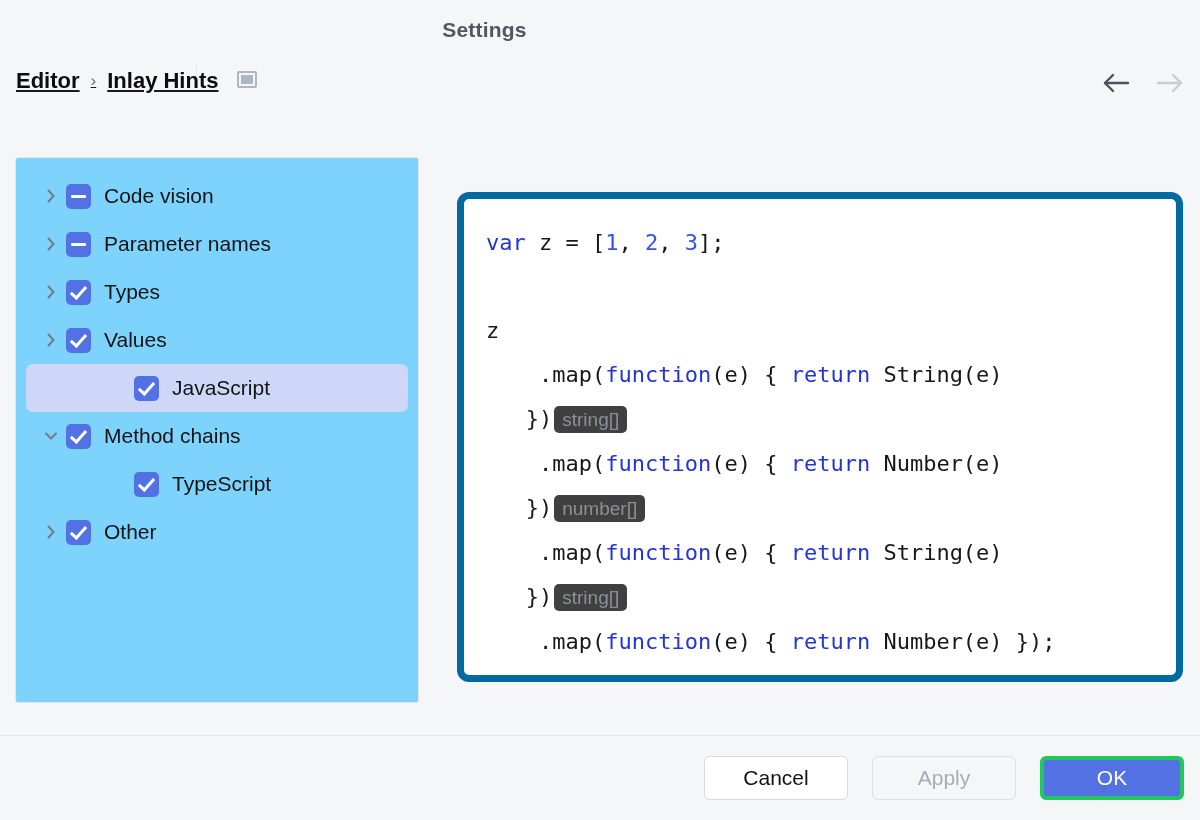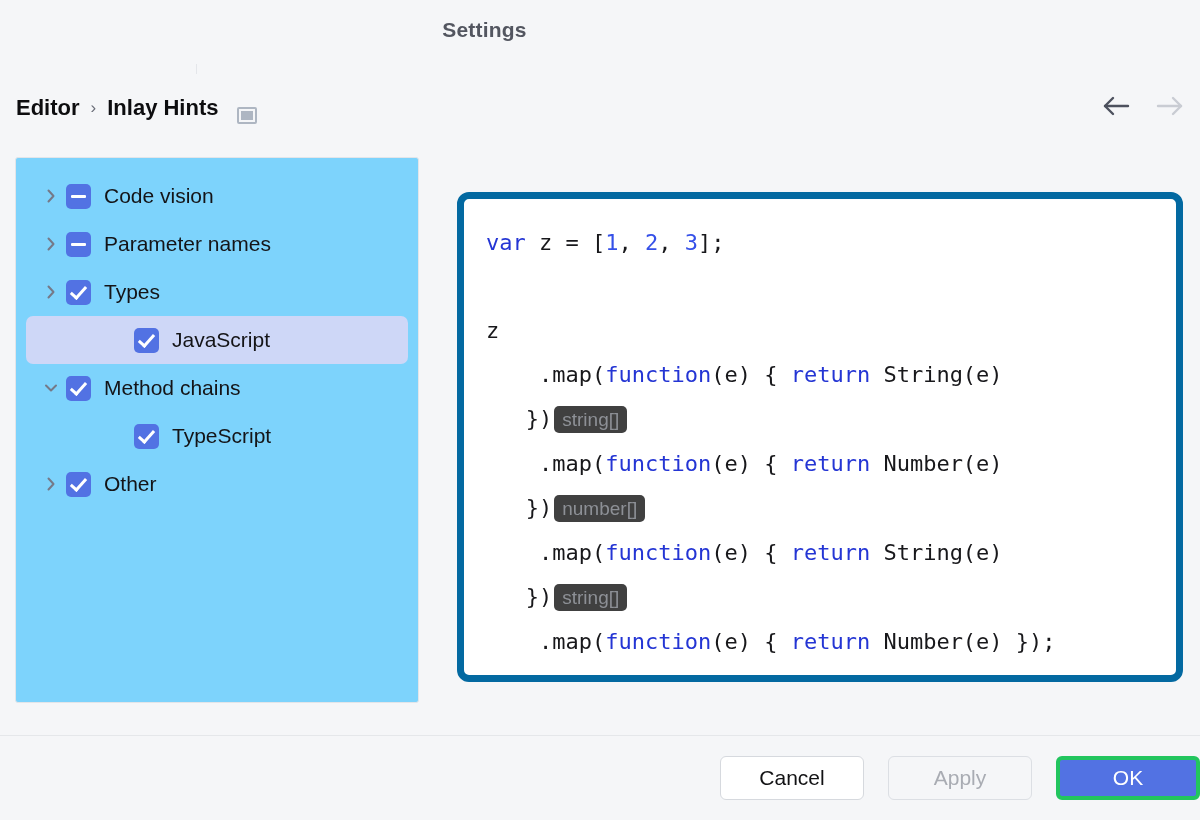--- a/index.html
+++ b/index.html
@@ -25,26 +25,27 @@
     text-align: center;
     font-size: 21px;
     font-weight: bold;
     color: #535660;
     letter-spacing: 0.2px;
   }
 
   
   #breadcrumb-row {
     position: absolute;
-    top: 87px;
+    top: 68px;
     left: 16px;
     right: 16px;
     height: 34px;
     display: flex;
-    align-items: flex-end;
+    align-items: flex-start;
+    text-decoration: underline;
   }
   #breadcrumb {
     display: flex;
     align-items: baseline;
     gap: 11px;
   }
   .crumb {
     font-size: 22px;
     font-weight: bold;
     color: #0d0d0f;
@@ -222,20 +223,21 @@
   #footer {
     position: absolute;
     left: 0;
     top: 736px;
     width: 1200px;
     height: 84px;
     background: #f5f6f8;
     display: flex;
     align-items: center;
     justify-content: flex-end;
+    padding-right: 16px;
     box-sizing: border-box;
     gap: 24px;
   }
   .btn {
     height: 44px;
     border-radius: 6px;
     box-sizing: border-box;
     font-size: 21px;
     font-family: "Liberation Sans", sans-serif;
     display: flex;
@@ -314,20 +316,29 @@
     </div>
     <div class="tree-row indent-1">
       <div class="twisty">
         <svg width="18" height="18" viewBox="0 0 18 18">
           <path d="M6.5 3.5 L11.5 9 L6.5 14.5" stroke="#757988" stroke-width="2" fill="none" stroke-linecap="round" stroke-linejoin="round"></path>
         </svg>
       </div>
       <div class="cb checked"></div>
       <span class="tree-label">Types</span>
     </div>
+    <div class="tree-row indent-1">
+      <div class="twisty">
+        <svg width="18" height="18" viewBox="0 0 18 18">
+          <path d="M6.5 3.5 L11.5 9 L6.5 14.5" stroke="#757988" stroke-width="2" fill="none" stroke-linecap="round" stroke-linejoin="round"></path>
+        </svg>
+      </div>
+      <div class="cb checked"></div>
+      <span class="tree-label">Values</span>
+    </div>
     <div class="tree-row indent-2 selected">
       <div class="twisty"></div>
       <div class="cb checked"></div>
       <span class="tree-label">JavaScript</span>
     </div>
     <div class="tree-row indent-1">
       <div class="twisty">
         <svg width="18" height="18" viewBox="0 0 18 18">
           <path d="M4 6.5 L9 11.5 L14 6.5" stroke="#757988" stroke-width="2" fill="none" stroke-linecap="round" stroke-linejoin="round"></path>
         </svg>

